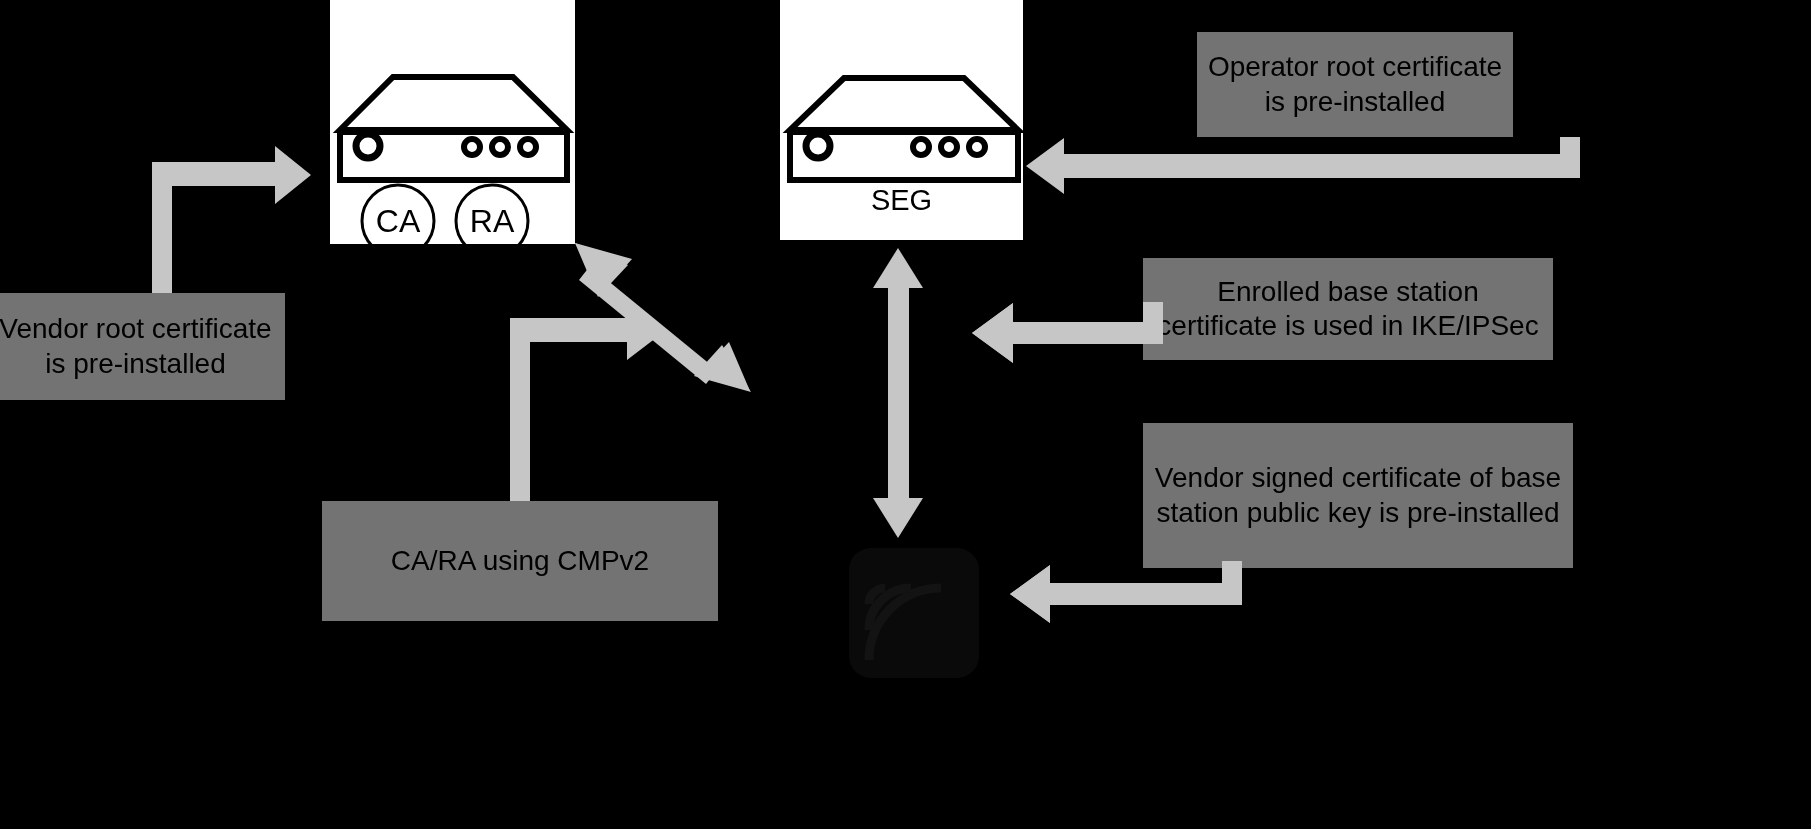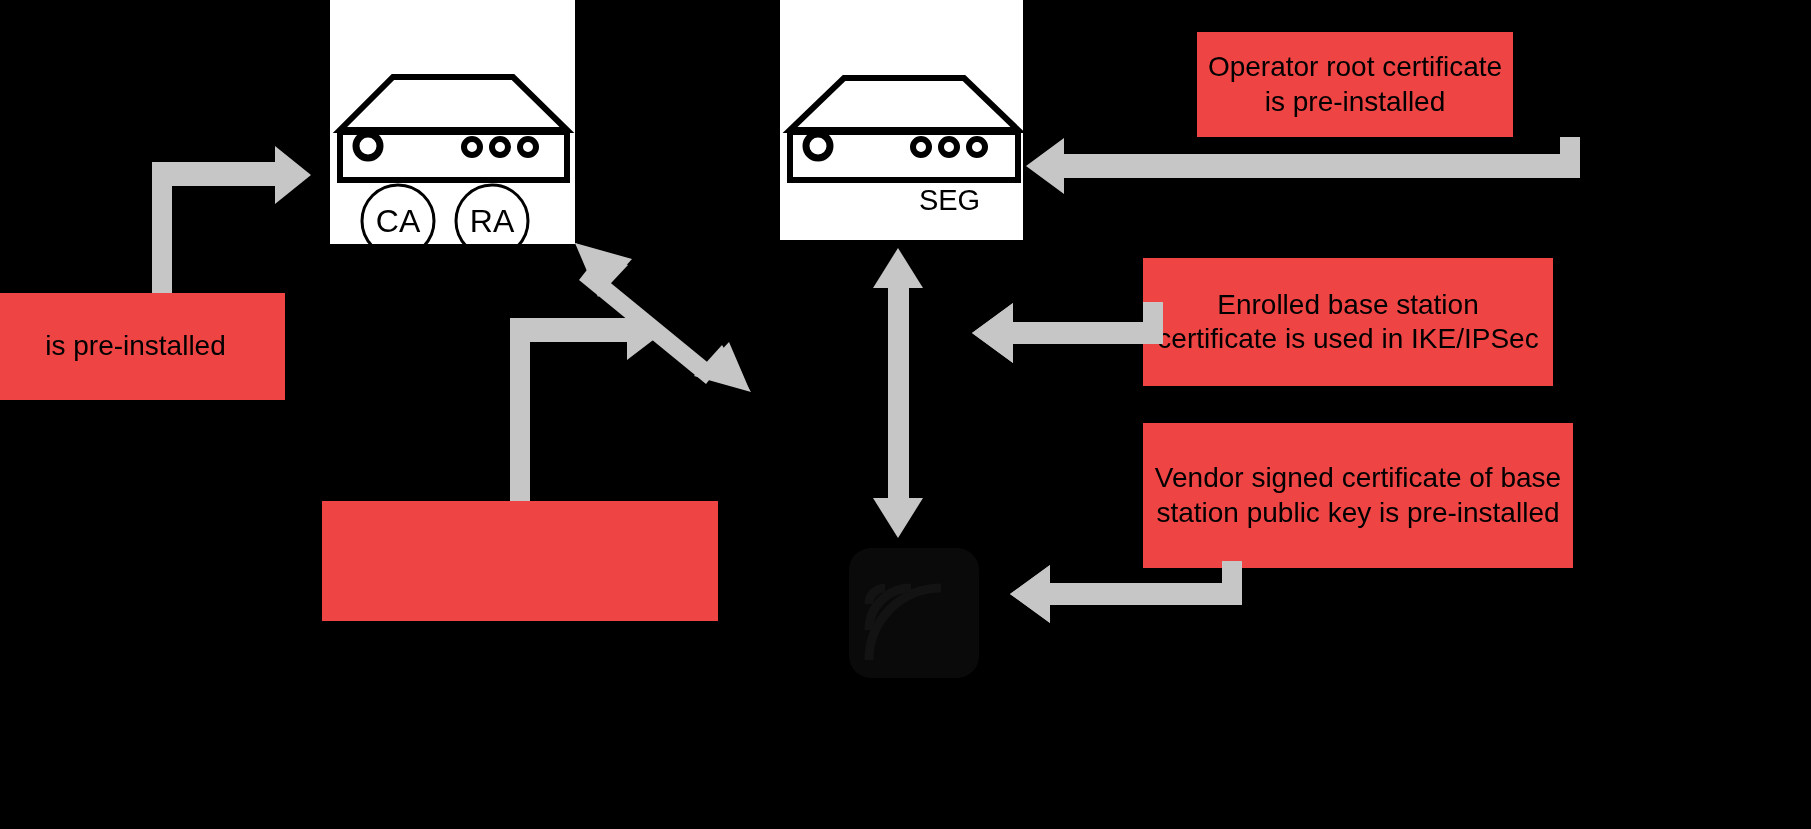--- a/index.html
+++ b/index.html
@@ -10,21 +10,21 @@
   #canvas {
     position: relative;
     width: 1811px;
     height: 829px;
     background: #000000;
     overflow: hidden;
     font-family: "Liberation Sans", sans-serif;
   }
   .whitebox {
     position: absolute;
-    background: #ef4444;
+    background: #737373;
     color: #000000;
     display: flex;
     align-items: center;
     justify-content: center;
     text-align: center;
     box-sizing: border-box;
   }
   .callout {
     font-size: 28px;
     line-height: 1.22;
@@ -34,21 +34,20 @@
     position: absolute;
     background: #ffffff;
     overflow: visible;
   }
   .device-label {
     position: absolute;
     width: 100%;
     text-align: center;
     font-size: 29px;
     color: #000000;
-    margin-left: 48px;
   }
   svg.layer {
     position: absolute;
     left: 0;
     top: 0;
     width: 1811px;
     height: 829px;
     overflow: visible;
     pointer-events: none;
   }
@@ -70,37 +69,39 @@
 <div id="canvas">
 
   <div class="device-panel" style="left:330px; top:-6px; width:245px; height:250px;"></div>
 
   <div class="device-panel" style="left:780px; top:-6px; width:243px; height:246px;">
     <div class="device-label" style="top:190px;">SEG</div>
   </div>
 
   <div class="whitebox callout" style="left:-14px; top:293px; width:299px; height:107px;">
     <div>
+      <div>Vendor root certificate</div>
       <div>is pre-installed</div>
     </div>
   </div>
 
   <div class="whitebox callout" style="left:1197px; top:32px; width:316px; height:105px;">
     <div>
       <div>Operator root certificate</div>
       <div>is pre-installed</div>
     </div>
   </div>
 
   <div class="whitebox callout" style="left:322px; top:501px; width:396px; height:120px;">
     <div>
+      <div>CA/RA using CMPv2</div>
     </div>
   </div>
 
-  <div class="whitebox callout" style="left:1143px; top:258px; width:410px; height:128px;">
+  <div class="whitebox callout" style="left:1143px; top:258px; width:410px; height:102px;">
     <div>
       <div>Enrolled base station</div>
       <div>certificate is used in IKE/IPSec</div>
     </div>
   </div>
 
   <div class="whitebox callout" style="left:1143px; top:423px; width:430px; height:145px;">
     <div>
       <div>Vendor signed certificate of base</div>
       <div>station public key is pre-installed</div>

